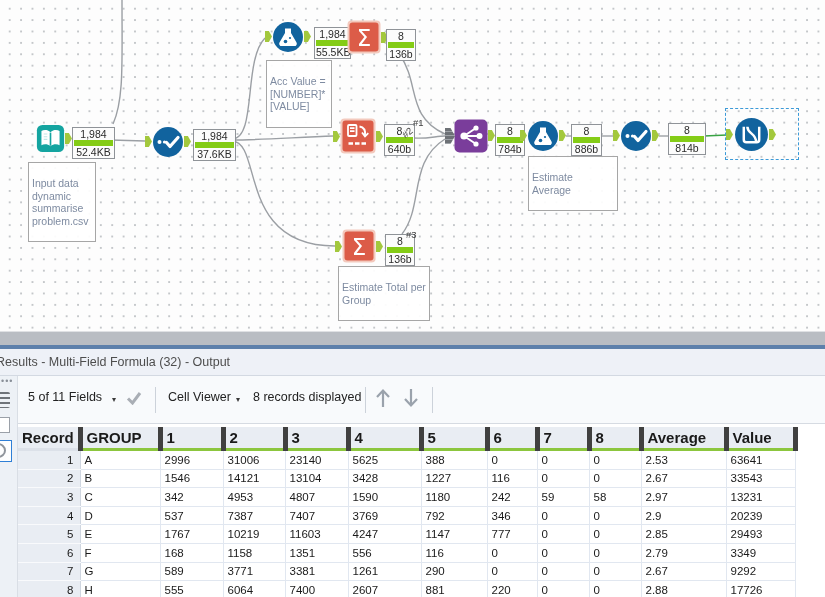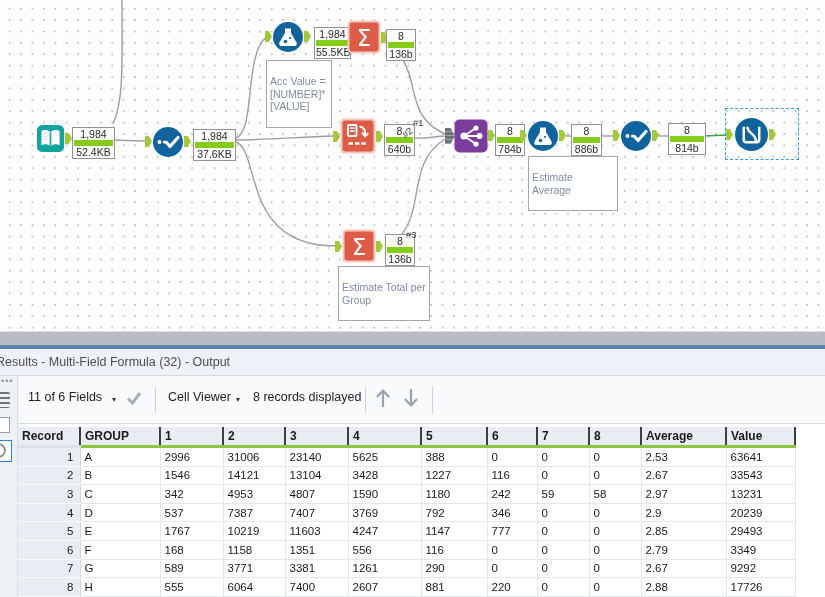--- a/index.html
+++ b/index.html
@@ -60,22 +60,22 @@
     background:#edf1f6;border-right:1px solid #d9dee5;box-sizing:border-box;}
   #strip-dots{position:absolute;left:1px;top:0px;color:#8a9099;font-size:9px;letter-spacing:1px;}
   #strip-menu{position:absolute;left:-5px;top:16px;width:15px;height:16px;
     background:repeating-linear-gradient(#6f747a 0 2px,transparent 2px 5px);border-radius:2px;}
   #strip-square{position:absolute;left:-6px;top:41px;width:14px;height:14px;border:1px solid #9aa0a8;background:#fff;}
   #strip-output{position:absolute;left:-7px;top:64px;width:17px;height:20px;border:1px solid #2f7fd6;background:#fdfefe;}
   #strip-output svg{position:absolute;left:2px;top:2px;}
   
   #grid-wrap{position:absolute;left:18px;top:424px;width:807px;height:173px;background:#fff;}
   table{border-collapse:collapse;table-layout:fixed;width:777px;margin-top:3px;}
-  th{background:#e9edf3;border-right:2px solid #404040;border-bottom:3px solid #8cc63e;
-     font-weight:700;font-size:12px;color:#1a1a1a;text-align:left;padding:2px 4px;height:14px;}
+  th{background:#e9edf3;border-right:5px solid #404040;border-bottom:3px solid #8cc63e;
+     font-weight:700;font-size:15px;color:#1a1a1a;text-align:left;padding:2px 4px;height:14px;}
   th.rec{border-bottom:3px solid #dce1e9;}
   td{background:#fff;border-right:1px solid #e1e7f0;border-bottom:1px solid #e1e7f0;
      font-size:11.5px;color:#1a1a1a;padding:0 4px;height:17.6px;white-space:nowrap;overflow:hidden;}
   td.rec{background:#e9edf3;border-right:1px solid #cfd6e0;border-bottom:1px solid #f9fafc;text-align:right;padding-right:6px;}
 </style>
 </head>
 <body>
 
 <div id="canvas">
 
@@ -102,20 +102,24 @@
       <path d="M16 9 C13 6.2 8.5 6.2 6 7.8 V23.5 C8.5 21.8 13 21.8 16 24.5 C19 21.8 23.5 21.8 26 23.5 V7.8 C23.5 6.2 19 6.2 16 9 Z" fill="#fff"></path>
       <path d="M16 9.5 V24" stroke="#14a4a0" stroke-width="1.8"></path>
       <path d="M8.5 11 l4 0 M8.5 14 l4 0 M8.5 17 l4 0" stroke="#bfe8e6" stroke-width="1.2"></path>
     </svg>
     <span class="anchor" style="left:29px;top:9px"></span>
   </div>
   <div class="ann" style="left:72px;top:127px;width:39px">
     <div class="top">1,984</div>
     <div>52.4KB</div>
   </div>
+  <div class="cap" style="left:28px;top:162px;width:60px">Input data
+dynamic
+summarise
+problem.csv</div>
 
   <div class="tool" style="left:152px;top:126px;width:32px;height:32px">
     <svg width="32" height="32" viewBox="0 0 32 32">
       <circle cx="16" cy="16" r="15" fill="#11639e"></circle>
       <circle cx="7.5" cy="16" r="2" fill="#fff"></circle>
         <circle cx="12.5" cy="16" r="1.6" fill="#fff"></circle>
       <path d="M14.5 16.5 l3.5 4 l8 -9" stroke="#fff" stroke-width="3.2" fill="none" stroke-linecap="round" stroke-linejoin="round"></path>
     </svg>
     <span class="anchor" style="left:-7px;top:10px"></span>
     <span class="anchor" style="left:32px;top:10px"></span>
@@ -260,21 +264,21 @@
 </div>
 
 <div id="splitter"></div>
 <div id="blue-line"></div>
 
 <div id="res-title">
   <span>Results - Multi-Field Formula (32) - Output</span>
 </div>
 
 <div id="res-toolbar">
-  <span class="tb" style="left:10px">11 of 6 Fields</span>
+  <span class="tb" style="left:10px">5 of 11 Fields</span>
   <span class="caret" style="left:94px">▾</span>
   <svg class="tb-icon" style="left:108px;top:15px" width="16" height="14">
     <path d="M2 7.5 l4.5 4.5 L14 2" stroke="#a9aeb5" stroke-width="3" fill="none"></path>
   </svg>
   <span class="vsep" style="left:137px"></span>
   <span class="tb" style="left:150px">Cell Viewer</span>
   <span class="caret" style="left:218px">▾</span>
   <span class="tb" style="left:235px">8 records displayed</span>
   <span class="vsep" style="left:347px"></span>
   <svg class="tb-icon" style="left:356px;top:11px" width="18" height="22">

